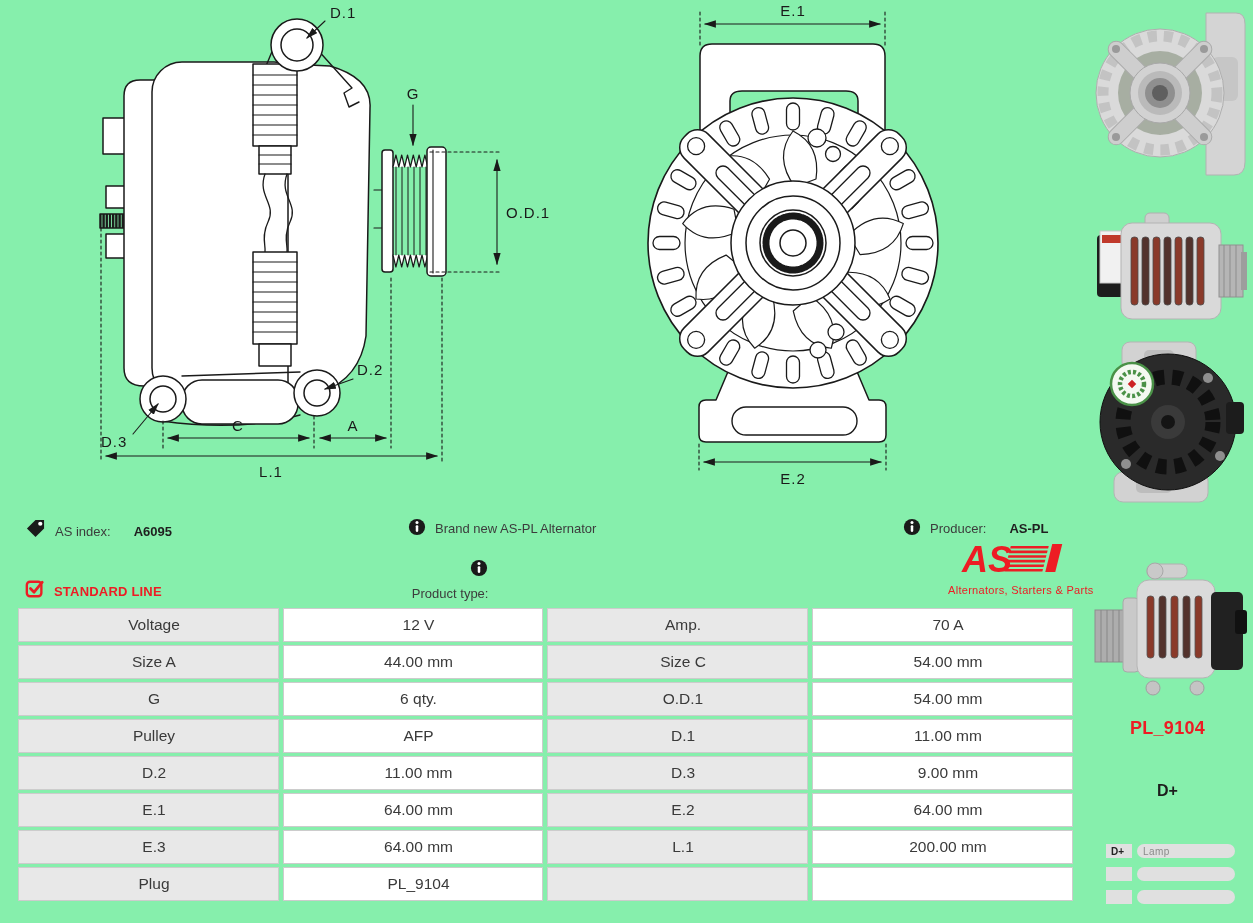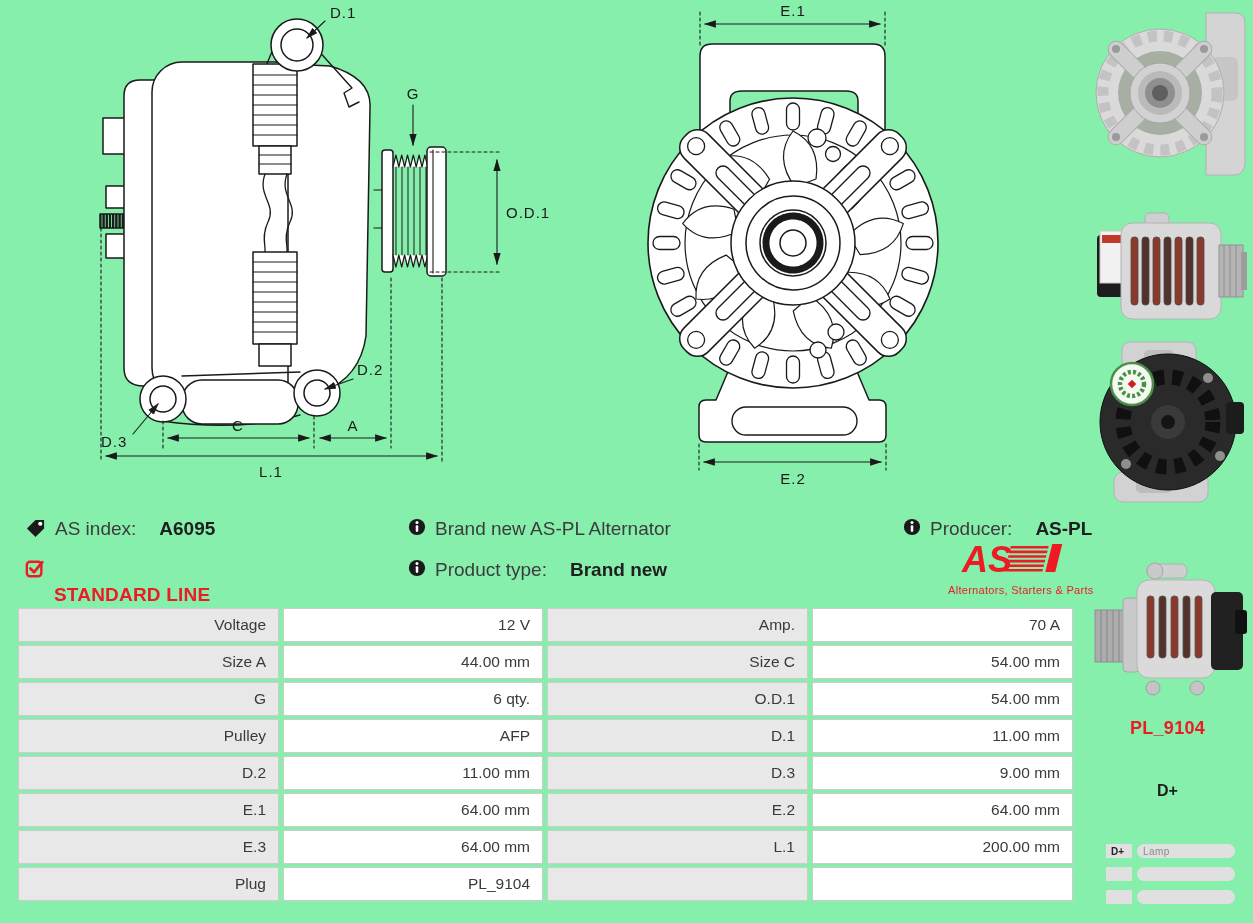--- a/index.html
+++ b/index.html
@@ -2,31 +2,31 @@
 <html><head>
 <meta charset="utf-8">
 <style>
   html,body{margin:0;padding:0;background:#fff;}
   .canvas{position:relative;width:1253px;height:923px;background:#86efac;overflow:hidden;
           font-family:"Liberation Sans",sans-serif;color:#3d3d3d;}
   .abs{position:absolute;}
   svg text{font-family:"Liberation Sans",sans-serif;}
 
   
-  .info-item{position:absolute;display:flex;align-items:flex-start;gap:9px;font-size:19px;color:#3c3c3c;white-space:nowrap;}
+  .info-item{position:absolute;display:flex;align-items:flex-end;gap:9px;font-size:13px;color:#3c3c3c;white-space:nowrap;}
   .info-item .val{font-weight:bold;color:#1f1f1f;margin-left:14px;}
   .line-red{color:#ED1C24;font-weight:bold;letter-spacing:.2px;margin-top:25px;}
 
   
   .logo-wrap{position:absolute;left:948px;top:541px;width:125px;text-align:center;}
   .logo-tagline{font-size:11px;color:#ED1C24;letter-spacing:.3px;margin-top:1px;white-space:nowrap;}
 
   
   table.spec{position:absolute;left:14px;top:605px;width:1063px;border-collapse:separate;border-spacing:4px 3px;table-layout:fixed;}
-  table.spec td{border:1px solid #ccc;height:32px;padding:0 12px 0 23px;text-align:right;
+  table.spec td{border:1px solid #ccc;height:32px;padding:0 12px 0 23px;text-align:center;
                 font-size:15.5px;color:#3a3a3a;overflow:hidden;}
   td.lbl{background:#e8e8e8;}
   td.val{background:#fff;}
 
   
   .photo{position:absolute;}
   .plug-code{position:absolute;left:1090px;top:718px;width:155px;text-align:center;
              font-size:18px;font-weight:bold;color:#ED1C24;letter-spacing:.3px;}
   .terminal{position:absolute;left:1090px;top:782px;width:155px;text-align:center;
             font-size:16px;font-weight:bold;color:#1d1d1d;}
@@ -231,21 +231,21 @@
 
   <div class="info-item" style="left:408px;top:518px;">
     <svg width="18" height="18" viewBox="0 0 20 20">
       <circle cx="10" cy="10" r="9" fill="#1a1a1a"></circle>
       <rect x="8.6" y="8" width="2.8" height="7.5" rx="1.2" fill="#fff"></rect>
       <circle cx="10" cy="5" r="1.7" fill="#fff"></circle>
     </svg>
     <span>Brand new AS-PL Alternator</span>
   </div>
 
-  <div class="info-item" style="left:408px;top:559px;">
+  <div class="info-item" style="left:408px;top:559px;flex-direction:column;">
     <svg width="18" height="18" viewBox="0 0 20 20">
       <circle cx="10" cy="10" r="9" fill="#1a1a1a"></circle>
       <rect x="8.6" y="8" width="2.8" height="7.5" rx="1.2" fill="#fff"></rect>
       <circle cx="10" cy="5" r="1.7" fill="#fff"></circle>
     </svg>
     <span>Product type:</span>
     <span class="val">Brand new</span>
   </div>
 
   <div class="info-item" style="left:903px;top:518px;">

